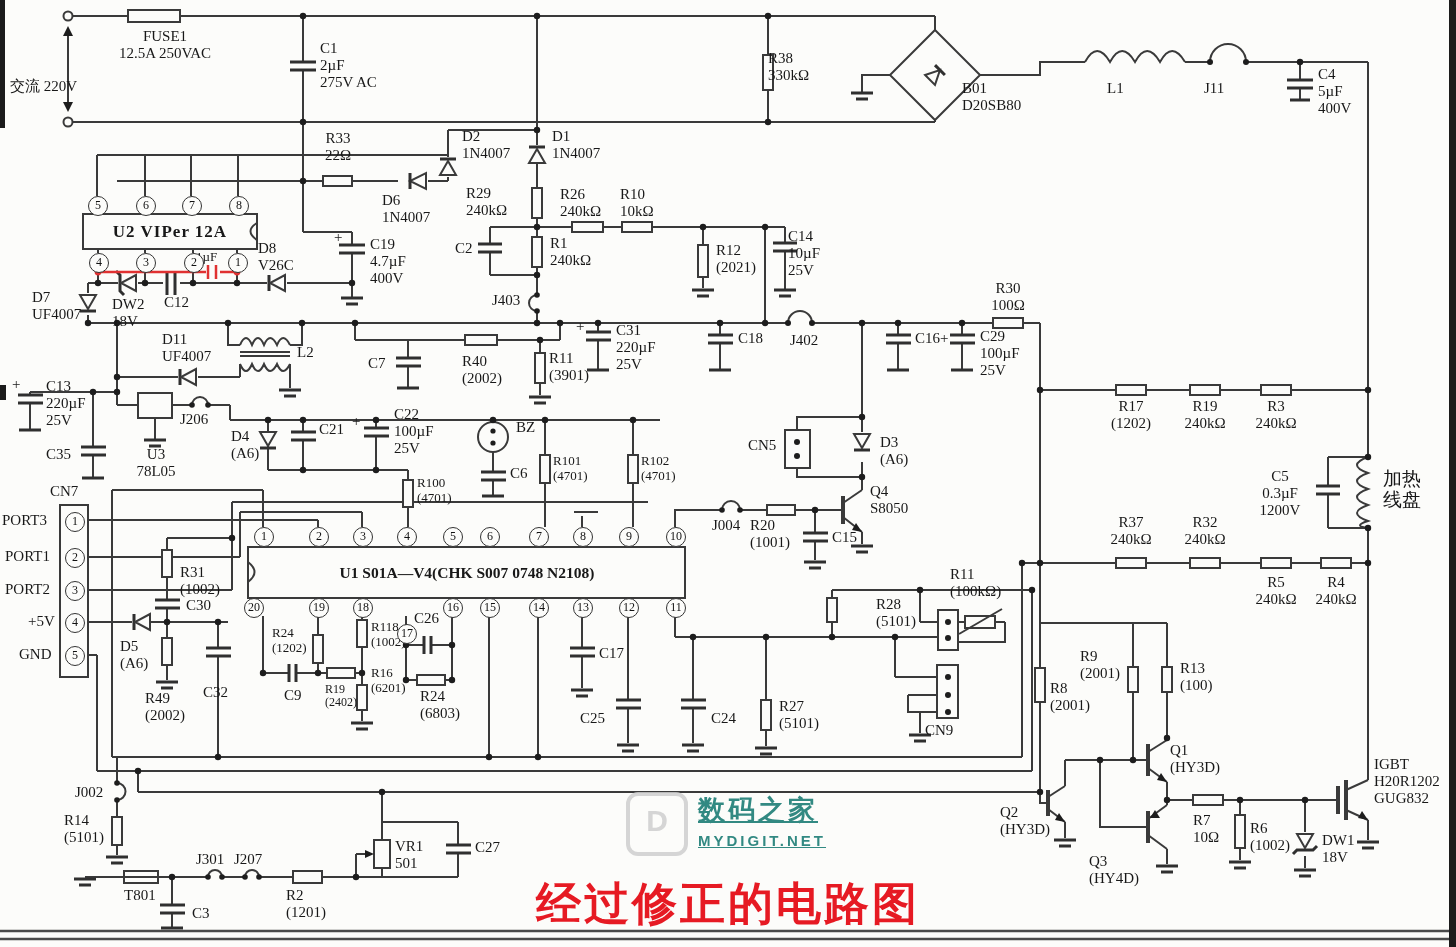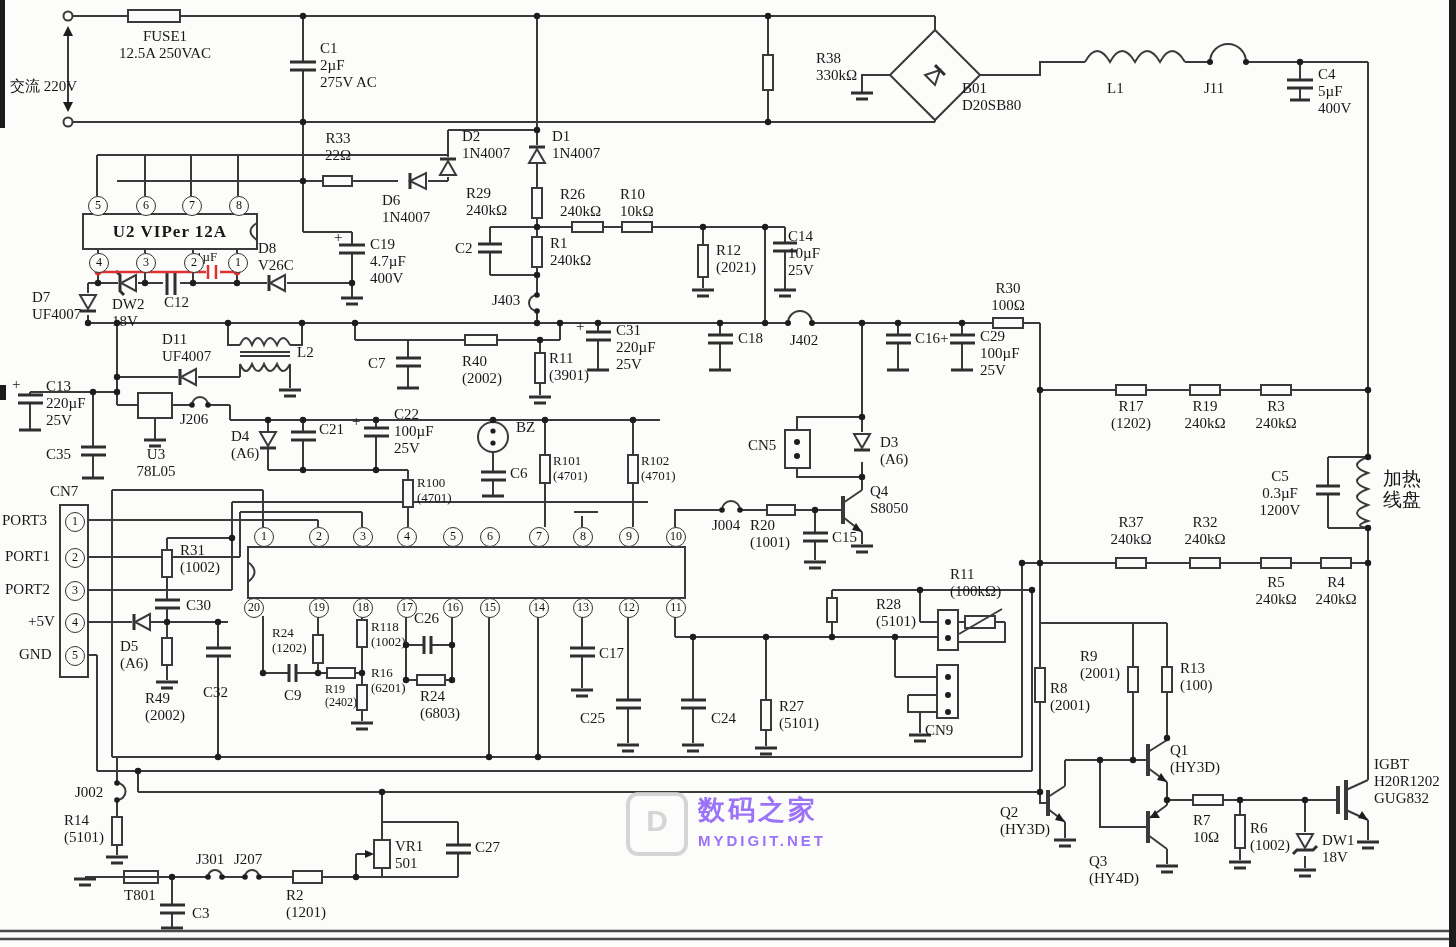--- a/index.html
+++ b/index.html
@@ -19,21 +19,21 @@
   .pin{position:absolute;z-index:3;width:18px;height:18px;border:1.6px solid #333;
        border-radius:50%;background:#fcfcfa;font-size:12px;line-height:16px;
        text-align:center;color:#111;font-family:"Liberation Serif",serif;}
   .boxlbl{font-size:17px;font-weight:bold;letter-spacing:1px;}
   #title{position:absolute;left:536px;top:874px;z-index:4;font-family:"Liberation Sans",sans-serif;
          font-weight:800;font-size:45px;letter-spacing:3px;color:#e61a23;}
   #wm{position:absolute;left:626px;top:792px;z-index:2;display:flex;gap:10px;opacity:.85;}
   #wm-logo{width:54px;height:56px;border:4px solid #cfcfcf;border-radius:12px;position:relative;
            color:#cfcfcf;font-family:"Liberation Sans",sans-serif;font-weight:bold;
            font-size:30px;text-align:center;line-height:50px;}
-  #wm-text{color:#8b5cf6;font-family:"Liberation Sans",sans-serif;}
+  #wm-text{color:#0f766e;font-family:"Liberation Sans",sans-serif;text-decoration:underline;}
   #wm-name{font-size:27px;font-weight:bold;letter-spacing:3px;}
   #wm-site{font-size:15px;font-weight:bold;letter-spacing:3px;margin-top:4px;}
   .edge{position:absolute;background:#1b1b1b;z-index:5;}
 </style>
 </head>
 <body>
 
 <div id="stage">
 
 <svg id="wires" width="1456" height="947">
@@ -551,21 +551,21 @@
 <div class="edge" style="left:0;top:0;width:5px;height:128px"></div>
 <div class="edge" style="left:0;top:385px;width:6px;height:15px"></div>
 <div class="edge" style="left:1449px;top:0;width:7px;height:947px"></div>
 
 <div class="lbl" style="left:10px;top:78px">交流 220V</div>
 <div class="lbl ctr" style="left:90px;top:28px;width:150px">FUSE1
 12.5A 250VAC</div>
 <div class="lbl" style="left:320px;top:40px">C1
 2µF
 275V AC</div>
-<div class="lbl" style="left:816px;top:50px">R38
+<div class="lbl" style="left:768px;top:50px">R38
 330kΩ</div>
 <div class="lbl" style="left:962px;top:80px">B01
 D20SB80</div>
 <div class="lbl" style="left:1107px;top:80px">L1</div>
 <div class="lbl" style="left:1204px;top:80px">J11</div>
 <div class="lbl" style="left:1318px;top:66px">C4
 5µF
 400V</div>
 <div class="lbl ctr" style="left:310px;top:130px;width:56px">R33
 22Ω</div>
@@ -665,21 +665,22 @@
 25V</div>
 <div class="lbl" style="left:352px;top:413px">+</div>
 <div class="lbl" style="left:516px;top:419px">BZ</div>
 <div class="lbl" style="left:510px;top:465px">C6</div>
 <div class="lbl s" style="left:417px;top:476px">R100
 (4701)</div>
 <div class="lbl s" style="left:553px;top:454px">R101
 (4701)</div>
 <div class="lbl s" style="left:641px;top:454px">R102
 (4701)</div>
-<div class="lbl" style="left:180px;top:542px">R31
+<div class="lbl ctr" style="left:258px;top:564px;width:418px;font-size:15.5px;font-weight:bold">U1 S01A—V4(CHK S007 0748 N2108)</div>
+<div class="lbl" style="left:180px;top:564px">R31
 (1002)</div>
 <div class="lbl" style="left:186px;top:597px">C30</div>
 <div class="lbl" style="left:120px;top:638px">D5
 (A6)</div>
 <div class="lbl" style="left:145px;top:690px">R49
 (2002)</div>
 <div class="lbl" style="left:203px;top:684px">C32</div>
 <div class="lbl" style="left:284px;top:687px">C9</div>
 <div class="lbl s" style="left:272px;top:626px">R24
 (1202)</div>
@@ -759,34 +760,35 @@
 <div class="pin" style="left:397px;top:527px">4</div>
 <div class="pin" style="left:443px;top:527px">5</div>
 <div class="pin" style="left:480px;top:527px">6</div>
 <div class="pin" style="left:529px;top:527px">7</div>
 <div class="pin" style="left:573px;top:527px">8</div>
 <div class="pin" style="left:619px;top:527px">9</div>
 <div class="pin" style="left:666px;top:527px">10</div>
 <div class="pin" style="left:244px;top:598px">20</div>
 <div class="pin" style="left:309px;top:598px">19</div>
 <div class="pin" style="left:353px;top:598px">18</div>
-<div class="pin" style="left:397px;top:598px">17</div>
+<div class="pin" style="left:397px;top:624px">17</div>
 <div class="pin" style="left:443px;top:598px">16</div>
 <div class="pin" style="left:480px;top:598px">15</div>
 <div class="pin" style="left:529px;top:598px">14</div>
 <div class="pin" style="left:573px;top:598px">13</div>
 <div class="pin" style="left:619px;top:598px">12</div>
 <div class="pin" style="left:666px;top:598px">11</div>
 <div class="pin" style="left:65px;top:512px">1</div>
 <div class="pin" style="left:65px;top:548px">2</div>
 <div class="pin" style="left:65px;top:581px">3</div>
 <div class="pin" style="left:65px;top:613px">4</div>
 <div class="pin" style="left:65px;top:646px">5</div>
 
 <div id="wm">
   <div id="wm-logo">D</div>
   <div id="wm-text">
     <div id="wm-name">数码之家</div>
     <div id="wm-site">MYDIGIT.NET</div>
   </div>
 </div>
+<div id="title">经过修正的电路图</div>
 
 </div>
 
 </body></html>

